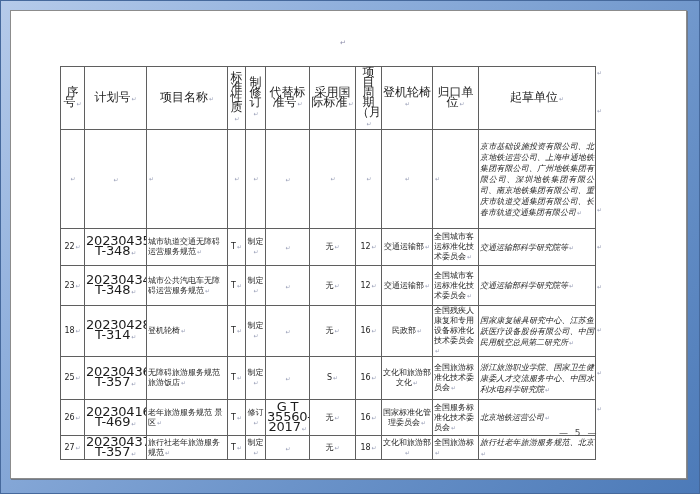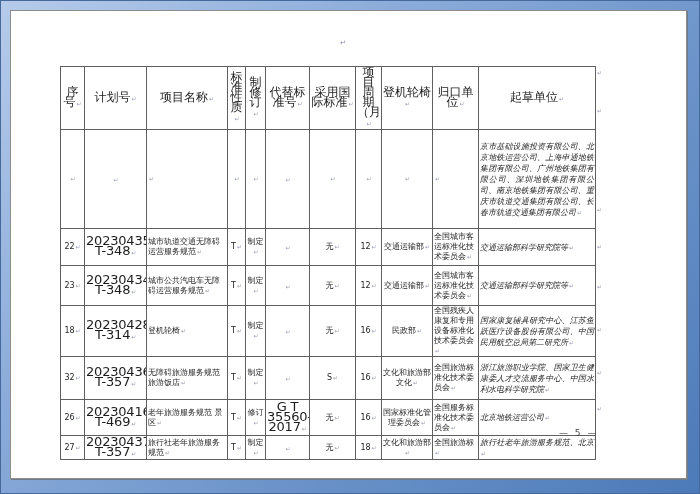--- a/index.html
+++ b/index.html
@@ -129,21 +129,21 @@
           <td class="c3 c"><span class="cm">T</span></td>
           <td class="c4 c"><span class="cm">制定</span></td>
           <td class="c5 c"><span class="cm"></span></td>
           <td class="c6 c"><span class="cm">无</span></td>
           <td class="c7 c"><span class="cm">16</span></td>
           <td class="c8 c"><span class="cm">民政部</span></td>
           <td class="c9 l"><span class="cm">全国残疾人康复和专用设备标准化技术委员会</span></td>
           <td class="c10 j"><span class="cm">国家康复辅具研究中心、江苏鱼跃医疗设备股份有限公司、中国民用航空总局第二研究所</span></td>
         </tr>
         <tr style="height: 43px;">
-          <td class="c0 c"><span class="cm">32</span></td>
+          <td class="c0 c"><span class="cm">25</span></td>
           <td class="c1 c"><span class="cm">20230436-T-357</span></td>
           <td class="c2 l"><span class="cm">无障碍旅游服务规范 旅游饭店</span></td>
           <td class="c3 c"><span class="cm">T</span></td>
           <td class="c4 c"><span class="cm">制定</span></td>
           <td class="c5 c"><span class="cm"></span></td>
           <td class="c6 c"><span class="cm">S</span></td>
           <td class="c7 c"><span class="cm">16</span></td>
           <td class="c8 c"><span class="cm">文化和旅游部 文化</span></td>
           <td class="c9 l"><span class="cm">全国旅游标准化技术委员会</span></td>
           <td class="c10 j"><span class="cm">浙江旅游职业学院、国家卫生健康委人才交流服务中心、中国水利水电科学研究院</span></td>

